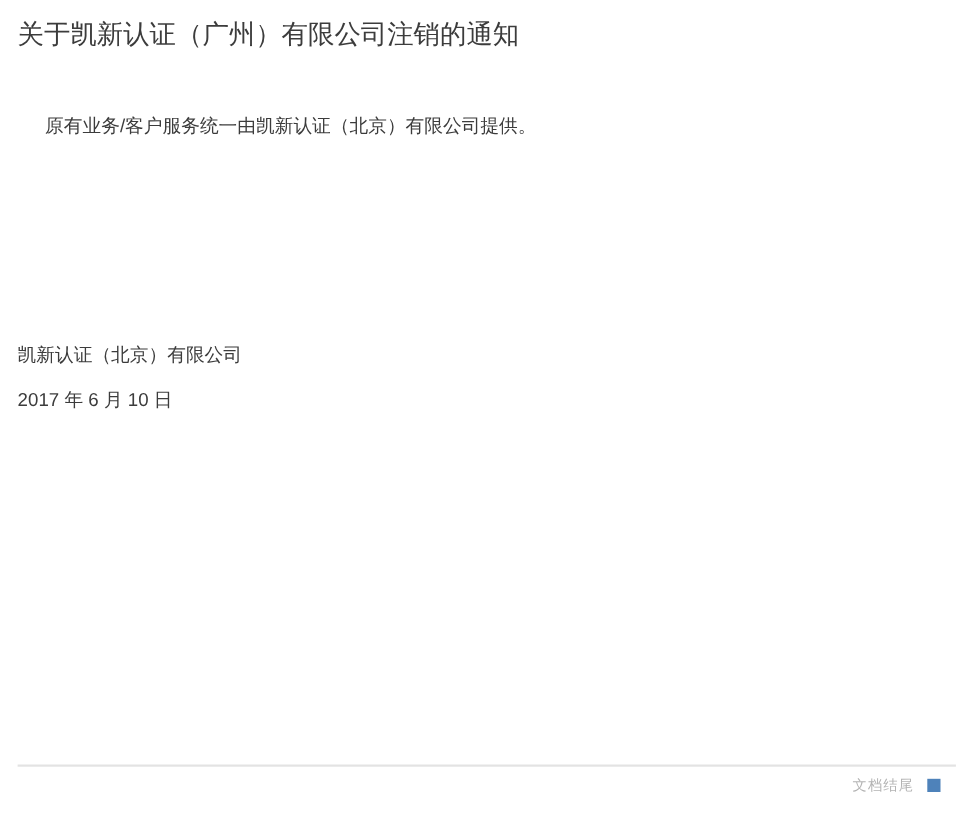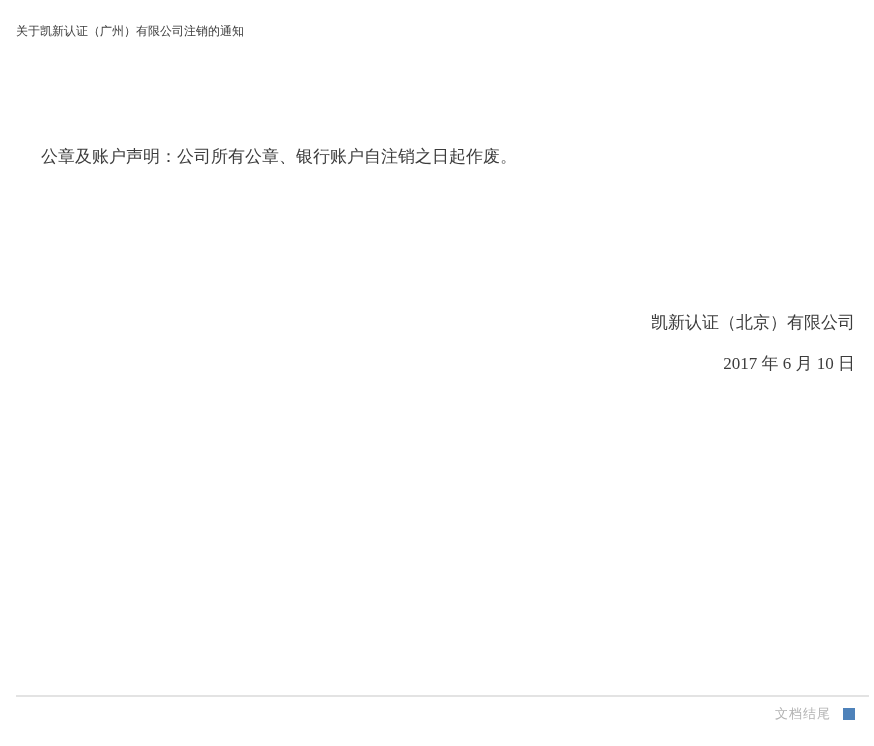--- a/index.html
+++ b/index.html
@@ -19,32 +19,30 @@
   .doc {
     padding: 11px 19px 0 16px;
     font-size: 17px;
     line-height: 41.5px;
   }
   .blk {
     margin: 0;
     white-space: pre-wrap;
   }
   .blk.title {
-    font-size: 12px;
+    font-size: 24px;
   }
   .blk.indent,
   .blk.indent-justify {
     text-indent: 25px;
   }
   .blk.indent-justify {
     text-align: justify;
   }
   .blk.right {
-    text-align: right;
-    font-family: Liberation Serif, serif;
   }
   .blk.blank {
     height: 41.5px;
   }
   .footer {
     position: absolute;
     left: 0;
     right: 0;
     bottom: 0;
     height: 51px;
@@ -78,22 +76,22 @@
     background: #4e82ba;
   }
 </style>
 </head>
 <body>
 
 <div class="page">
   <div class="doc">
       <p class="blk title">关于凯新认证（广州）有限公司注销的通知</p>
       <p class="blk blank">&nbsp;</p>
+      <p class="blk indent">原有业务/客户服务统一由凯新认证（北京）有限公司提供。</p>
       <p class="blk blank">&nbsp;</p>
-      <p class="blk indent">公章及账户声明：公司所有公章、银行账户自注销之日起作废。</p>
       <p class="blk blank">&nbsp;</p>
       <p class="blk blank">&nbsp;</p>
       <p class="blk blank">&nbsp;</p>
       <p class="blk right">凯新认证（北京）有限公司</p>
       <p class="blk right">2017 年 6 月 10 日</p>
     </div>
 
   <div class="footer">
     <div class="footer-divider" style="border-top-color: rgb(227, 227, 227);"></div>
     <div class="footer-row">

